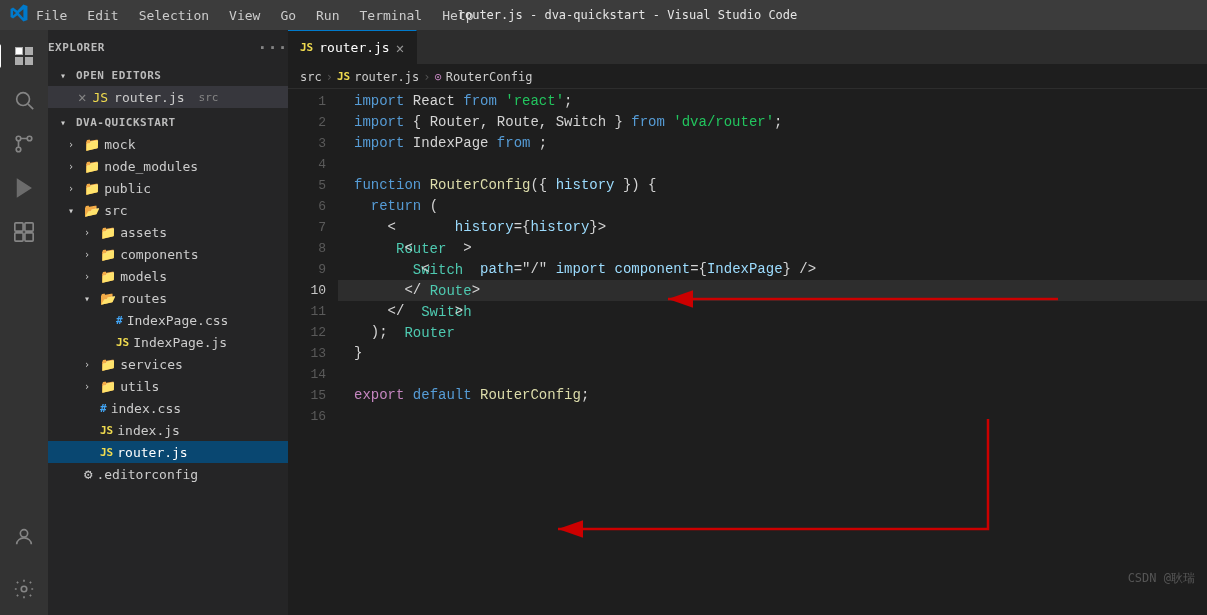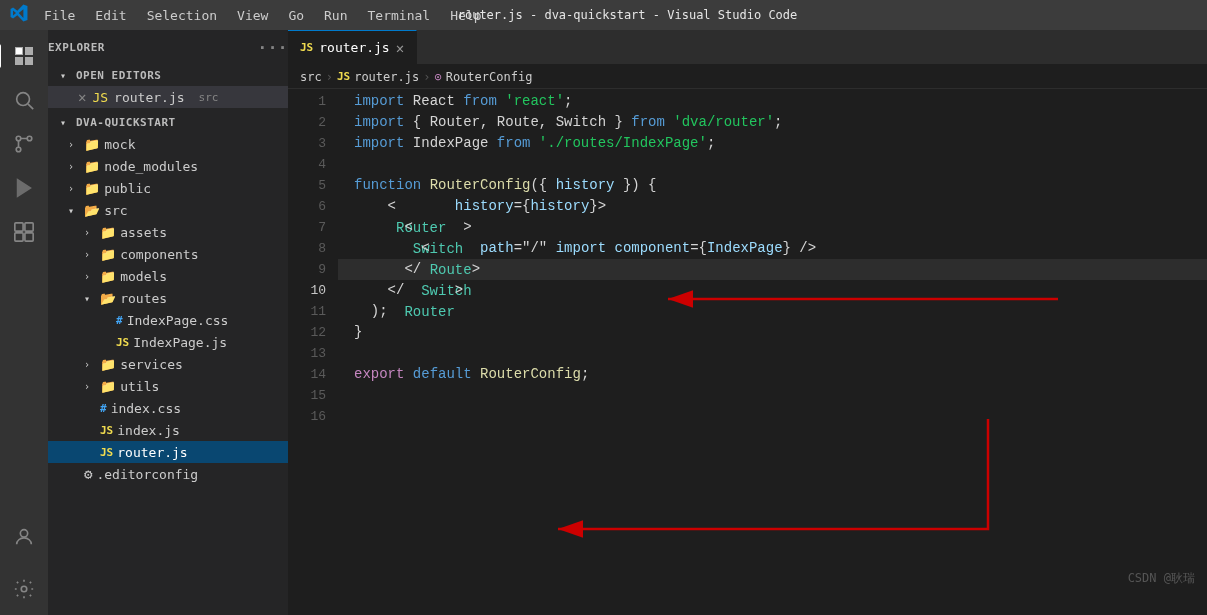--- a/index.html
+++ b/index.html
@@ -19,21 +19,21 @@
       height: 30px;
       display: flex;
       align-items: center;
       padding: 0 10px;
       justify-content: space-between;
       user-select: none;
     }
     #title-bar-left {
       display: flex;
       align-items: center;
-      gap: 8px;
+      gap: 0;
     }
     #vscode-logo {
       color: #007acc;
       font-size: 16px;
     }
     #menu-bar {
       display: flex;
       gap: 4px;
     }
     .menu-item {
@@ -545,23 +545,24 @@
         <div class="line-num">12</div>
         <div class="line-num">13</div>
         <div class="line-num">14</div>
         <div class="line-num">15</div>
         <div class="line-num">16</div>
       </div>
 
       <div id="code-content" style="position:relative;">
         <div class="code-line"><span class="kw">import</span><span class="white"> React </span><span class="kw">from</span><span class="white"> </span><span class="str">'react'</span><span class="white">;</span></div>
         <div class="code-line"><span class="kw">import</span><span class="white"> { Router, Route, Switch } </span><span class="kw">from</span><span class="white"> </span><span class="str">'dva/router'</span><span class="white">;</span></div>
-        <div class="code-line"><span class="kw">import</span><span class="white"> IndexPage </span><span class="kw">from</span><span class="white"> </span><span class="str">'./routes/IndexPage'</span><span class="white">;</span></div>
+        <div class="code-line"><span class="kw">import</span><span class="white"> IndexPage </span><span class="kw">from</span><span class="white"> </span><span class="white">;</span></div>
         <div class="code-line"></div>
         <div class="code-line"><span class="kw">function</span><span class="white"> </span><span class="fn">RouterConfig</span><span class="white">({ </span><span class="lightblue">history</span><span class="white"> }) {</span></div>
+        <div class="code-line"><span class="white">  </span><span class="kw">return</span><span class="white"> (</span></div>
         <div class="code-line"><span class="white">    &lt;</span><span class="tag">Router</span><span class="white"> </span><span class="attr">history</span><span class="white">={</span><span class="lightblue">history</span><span class="white">}&gt;</span></div>
         <div class="code-line"><span class="white">      &lt;</span><span class="tag">Switch</span><span class="white">&gt;</span></div>
         <div class="code-line"><span class="white">        &lt;</span><span class="tag">Route</span><span class="white"> </span><span class="attr">path</span><span class="white">="/" </span><span class="attr">import</span><span class="white"> </span><span class="attr">component</span><span class="white">={</span><span class="lightblue">IndexPage</span><span class="white">} /&gt;</span></div>
         <div class="code-line active-line"><span class="white">      &lt;/</span><span class="tag">Switch</span><span class="white">&gt;</span></div>
         <div class="code-line"><span class="white">    &lt;/</span><span class="tag">Router</span><span class="white">&gt;</span></div>
         <div class="code-line"><span class="white">  );</span></div>
         <div class="code-line"><span class="white">}</span></div>
         <div class="code-line"></div>
         <div class="code-line"><span class="kw2">export</span><span class="white"> </span><span class="kw">default</span><span class="white"> </span><span class="fn">RouterConfig</span><span class="white">;</span></div>
         <div class="code-line"></div>

